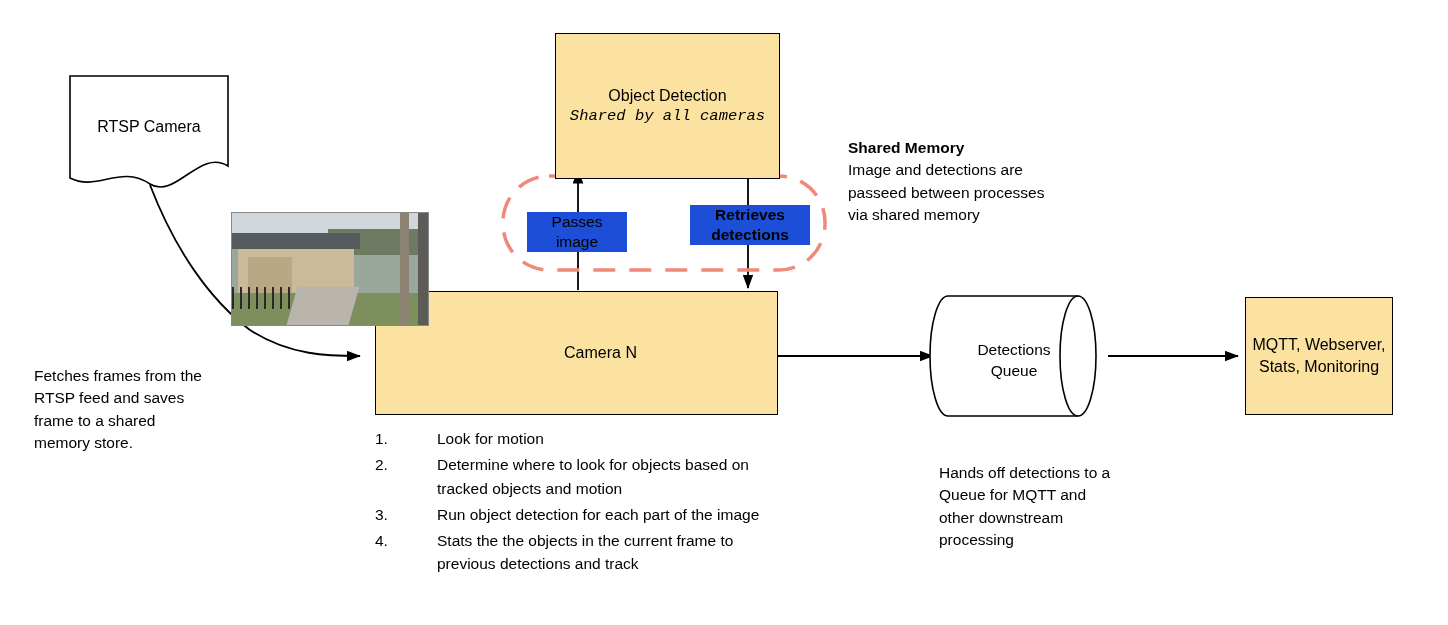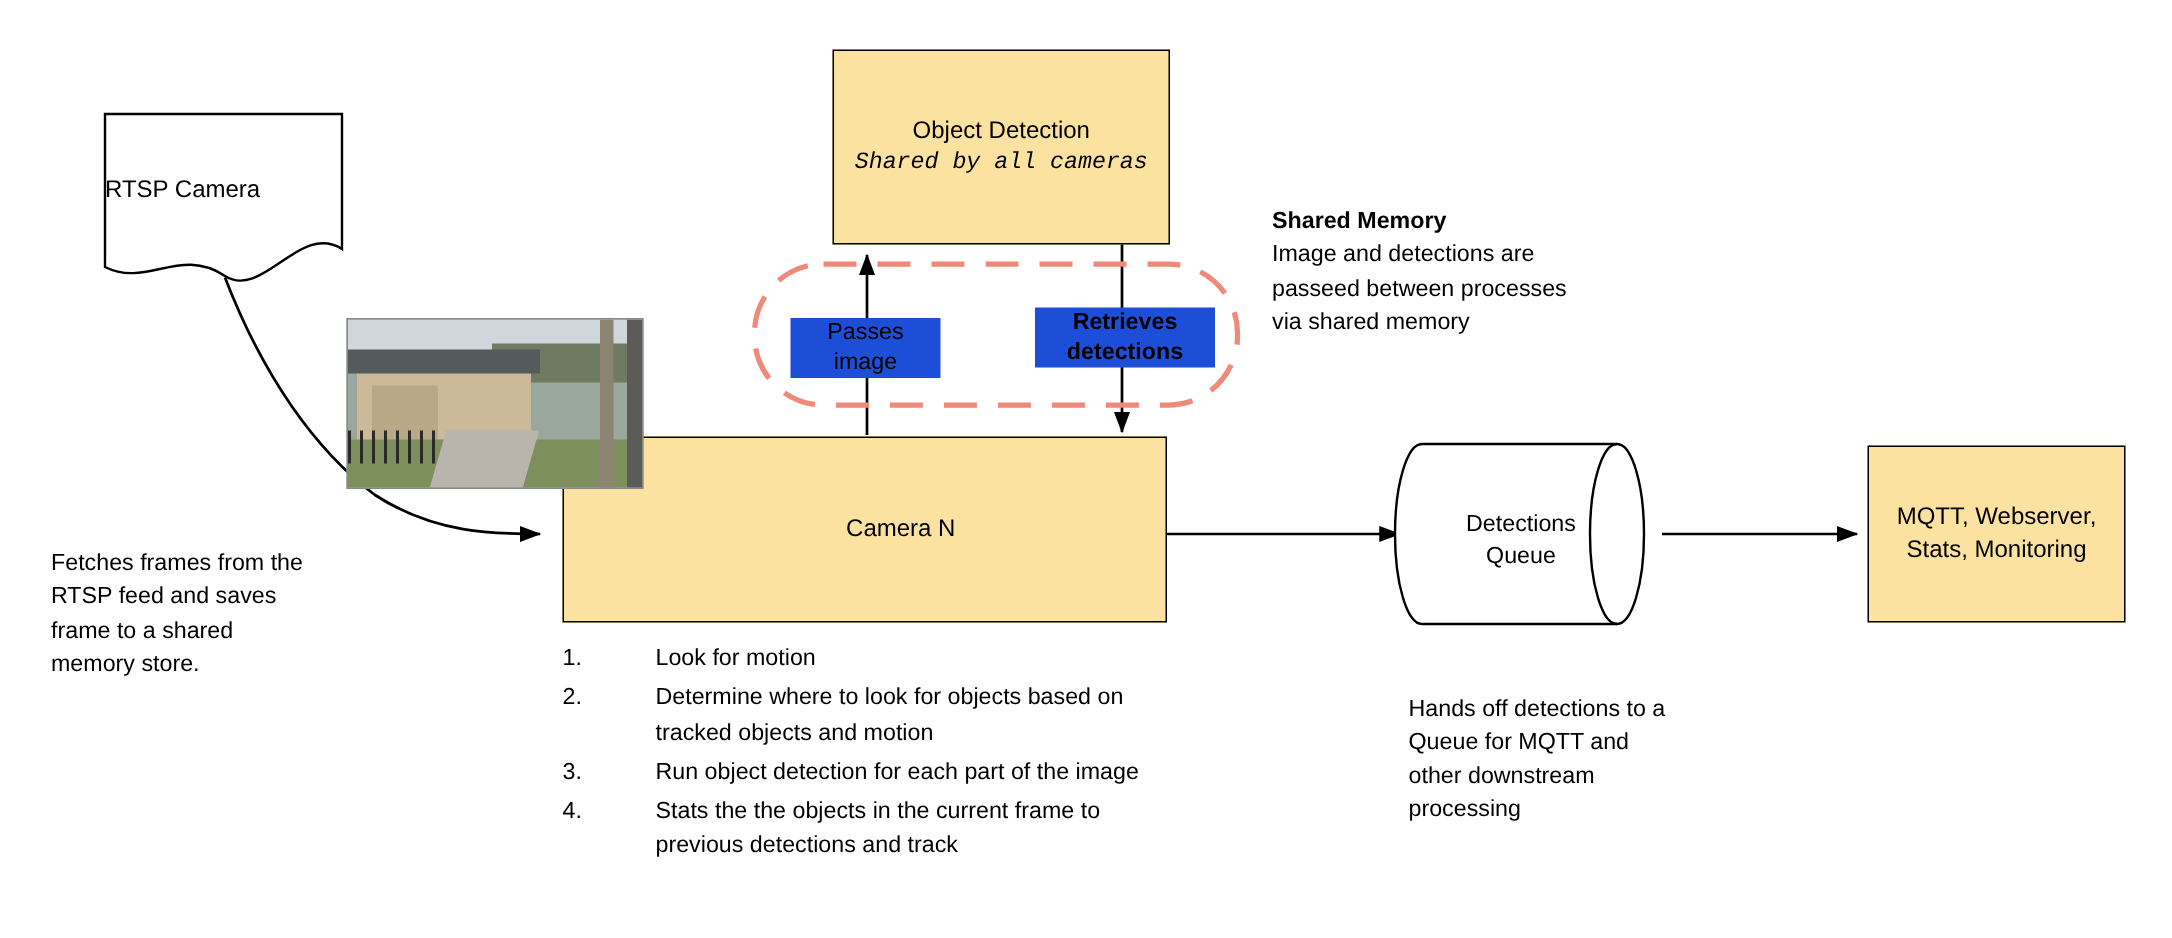--- a/index.html
+++ b/index.html
@@ -32,20 +32,21 @@
     line-height: 1.35;
   }
   .box .sub {
     font-style: italic;
     font-size: 15.5px;
     font-family: Liberation Mono, monospace;
   }
   .doc-label {
     position: absolute;
     font-size: 16px;
+    text-align: center;
     width: 100%;
     top: 42px;
     left: 0;
   }
   .note {
     position: absolute;
     font-size: 15.5px;
     line-height: 1.45;
     margin-top: 24px;
   }
@@ -127,21 +128,21 @@
     <g>
       <path d="M948,296 L1078,296 A 18,60 0 0 1 1078,416 L948,416 A 18,60 0 0 1 948,296 Z" fill="#ffffff" stroke="#000000" stroke-width="1.6"></path>
       <path d="M1078,296 A 18,60 0 0 0 1078,416" fill="none" stroke="#000000" stroke-width="1.6"></path>
     </g>
   </svg>
 
   <div class="node" style="left:70px; top:76px; width:158px; height:110px;">
     <div class="doc-label">RTSP Camera</div>
   </div>
 
-  <div class="node box" style="left:555px; top:33px; width:225px; height:130px;">
+  <div class="node box" style="left:555px; top:33px; width:225px; height:146px;">
     <div>Object Detection</div>
     <div class="sub">Shared by all cameras</div>
   </div>
 
   <div class="node box" style="left:375px; top:291px; width:403px; height:124px;padding-left:48px;">
     <div>Camera N</div>
   </div>
 
   <div class="thumb" style="left:231px; top:212px; width:196px; height:112px; background:#9aa79c;">
     <div style="position:absolute;left:0;top:0;width:100%;height:34px;background:#cfd7dd;"></div>
@@ -156,21 +157,21 @@
     <div style="position:absolute;left:186px;top:0px;width:10px;height:112px;background:#5c5b57;"></div>
   </div>
 
   <div class="node" style="left:948px; top:296px; width:148px; height:120px;">
     <div class="cyl-label">
       <div>Detections</div>
       <div>Queue</div>
     </div>
   </div>
 
-  <div class="node box" style="left:1245px; top:297px; width:172px; height:118px;">
+  <div class="node box" style="left:1245px; top:297px; width:148px; height:118px;">
     <div>MQTT, Webserver,</div>
     <div>Stats, Monitoring</div>
   </div>
 
   <div class="arrow-label" style="left:527px; top:212px; width:100px;">
     <div>Passes</div>
     <div>image</div>
   </div>
 
   <div class="arrow-label" style="left:690px; top:205px; width:120px;font-weight:bold;">

